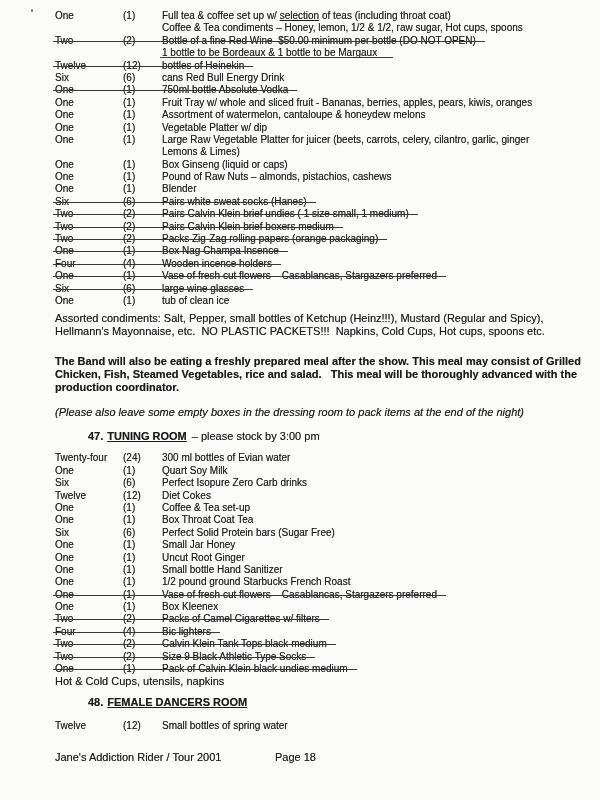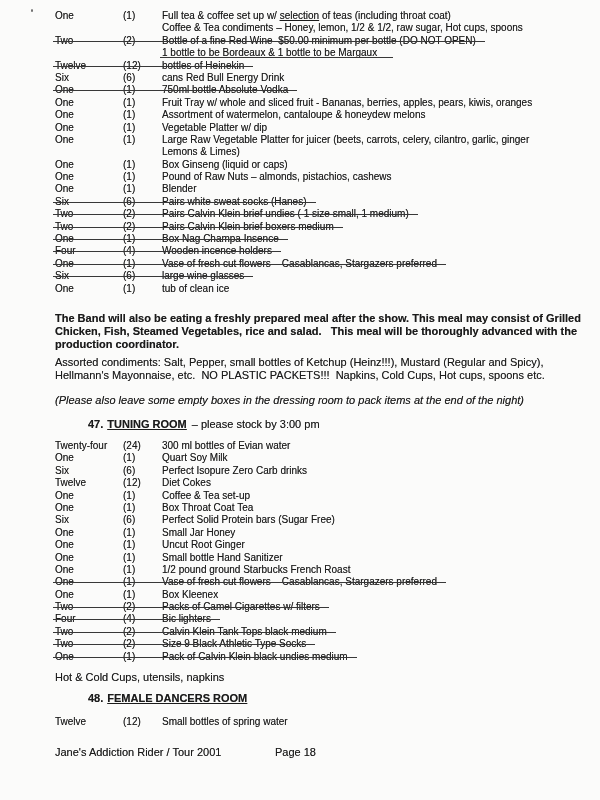--- a/index.html
+++ b/index.html
@@ -23,21 +23,21 @@
   }
   .struck.low::after{top:9.5px;right:-16px;}
   .bold{font-weight:normal;}
   .ul{text-decoration:underline;}
   
   .para{line-height:13px;}
   .para span{white-space:pre-wrap;}
   .condiments{margin-top:5px;}
   .bandmeal{margin-top:17px;font-weight:bold;}
   .note{margin-top:12px;font-style:italic;}
-  .hotcold{margin-top:8px;}
+  .hotcold{margin-top:0;}
   
   .heading{margin-top:11px;padding-left:33px;line-height:13px;}
   .heading .num{font-weight:bold;margin-right:4px;}
   .heading .title{font-weight:bold;text-decoration:underline;}
   .heading .suffix{margin-left:5px;}
   .heading2{margin-top:8px;}
   .rows.tuning{margin-top:9px;}
   .rows.dancers{margin-top:11px;}
   
   .footer{position:relative;margin-top:18px;line-height:13px;}
@@ -63,30 +63,31 @@
       <div class="row"><span class="row-inner"><span class="col w">One</span><span class="col n">(1)</span><span class="item"><span>Assortment of watermelon, cantaloupe &amp; honeydew melons</span></span></span></div>
       <div class="row"><span class="row-inner"><span class="col w">One</span><span class="col n">(1)</span><span class="item"><span>Vegetable Platter w/ dip</span></span></span></div>
       <div class="row"><span class="row-inner"><span class="col w">One</span><span class="col n">(1)</span><span class="item"><span>Large Raw Vegetable Platter for juicer (beets, carrots, celery, cilantro, garlic, ginger</span></span></span></div>
       <div class="row"><span class="row-inner"><span class="col w"></span><span class="col n"></span><span class="item"><span>Lemons &amp; Limes)</span></span></span></div>
       <div class="row"><span class="row-inner"><span class="col w">One</span><span class="col n">(1)</span><span class="item"><span>Box Ginseng (liquid or caps)</span></span></span></div>
       <div class="row"><span class="row-inner"><span class="col w">One</span><span class="col n">(1)</span><span class="item"><span>Pound of Raw Nuts – almonds, pistachios, cashews</span></span></span></div>
       <div class="row"><span class="row-inner"><span class="col w">One</span><span class="col n">(1)</span><span class="item"><span>Blender</span></span></span></div>
       <div class="row"><span class="row-inner struck"><span class="col w">Six</span><span class="col n">(6)</span><span class="item"><span>Pairs white sweat socks (Hanes)</span></span></span></div>
       <div class="row"><span class="row-inner struck"><span class="col w">Two</span><span class="col n">(2)</span><span class="item"><span>Pairs Calvin Klein brief undies ( 1 size small, 1 medium)</span></span></span></div>
       <div class="row"><span class="row-inner struck"><span class="col w">Two</span><span class="col n">(2)</span><span class="item"><span>Pairs Calvin Klein brief boxers medium</span></span></span></div>
+      <div class="row"><span class="row-inner struck"><span class="col w">Two</span><span class="col n">(2)</span><span class="item"><span>Packs Zig-Zag rolling papers (orange packaging)</span></span></span></div>
       <div class="row"><span class="row-inner struck"><span class="col w">One</span><span class="col n">(1)</span><span class="item"><span>Box Nag Champa Insence</span></span></span></div>
       <div class="row"><span class="row-inner struck"><span class="col w">Four</span><span class="col n">(4)</span><span class="item"><span>Wooden incence holders</span></span></span></div>
       <div class="row"><span class="row-inner struck"><span class="col w">One</span><span class="col n">(1)</span><span class="item"><span>Vase of fresh cut flowers – Casablancas, Stargazers preferred</span></span></span></div>
       <div class="row"><span class="row-inner struck"><span class="col w">Six</span><span class="col n">(6)</span><span class="item"><span>large wine glasses</span></span></span></div>
       <div class="row"><span class="row-inner"><span class="col w">One</span><span class="col n">(1)</span><span class="item"><span>tub of clean ice</span></span></span></div>
     </div>
 
+  <div class="para condiments"><span>Assorted condiments: Salt, Pepper, small bottles of Ketchup (Heinz!!!), </span><span class="bold">Mustard</span><span> (Regular and Spicy),</span><br><span>Hellmann's Mayonnaise, etc.  NO PLASTIC PACKETS!!!  Napkins, </span><span class="bold">Cold Cups, Hot cups,</span><span> spoons etc.</span></div>
+
   <div class="para bandmeal"><span>The Band will also be eating a freshly prepared meal after the show. This meal may consist of Grilled</span><br><span>Chicken, Fish, Steamed Vegetables, rice and salad.   This meal will be thoroughly advanced with the</span><br><span>production coordinator.</span></div>
-
-  <div class="para condiments"><span>Assorted condiments: Salt, Pepper, small bottles of Ketchup (Heinz!!!), </span><span class="bold">Mustard</span><span> (Regular and Spicy),</span><br><span>Hellmann's Mayonnaise, etc.  NO PLASTIC PACKETS!!!  Napkins, </span><span class="bold">Cold Cups, Hot cups,</span><span> spoons etc.</span></div>
 
   <div class="para note">(Please also leave some empty boxes in the dressing room to pack items at the end of the night)</div>
 
   <div class="heading">
     <span class="num">47.</span><span class="title">TUNING ROOM</span><span class="suffix">–  please stock by 3:00 pm</span>
   </div>
 
   <div class="rows tuning">
       <div class="row"><span class="row-inner"><span class="col w">Twenty-four</span><span class="col n">(24)</span><span class="item"><span>300 ml bottles of Evian water</span></span></span></div>
       <div class="row"><span class="row-inner"><span class="col w">One</span><span class="col n">(1)</span><span class="item"><span>Quart Soy Milk</span></span></span></div>

